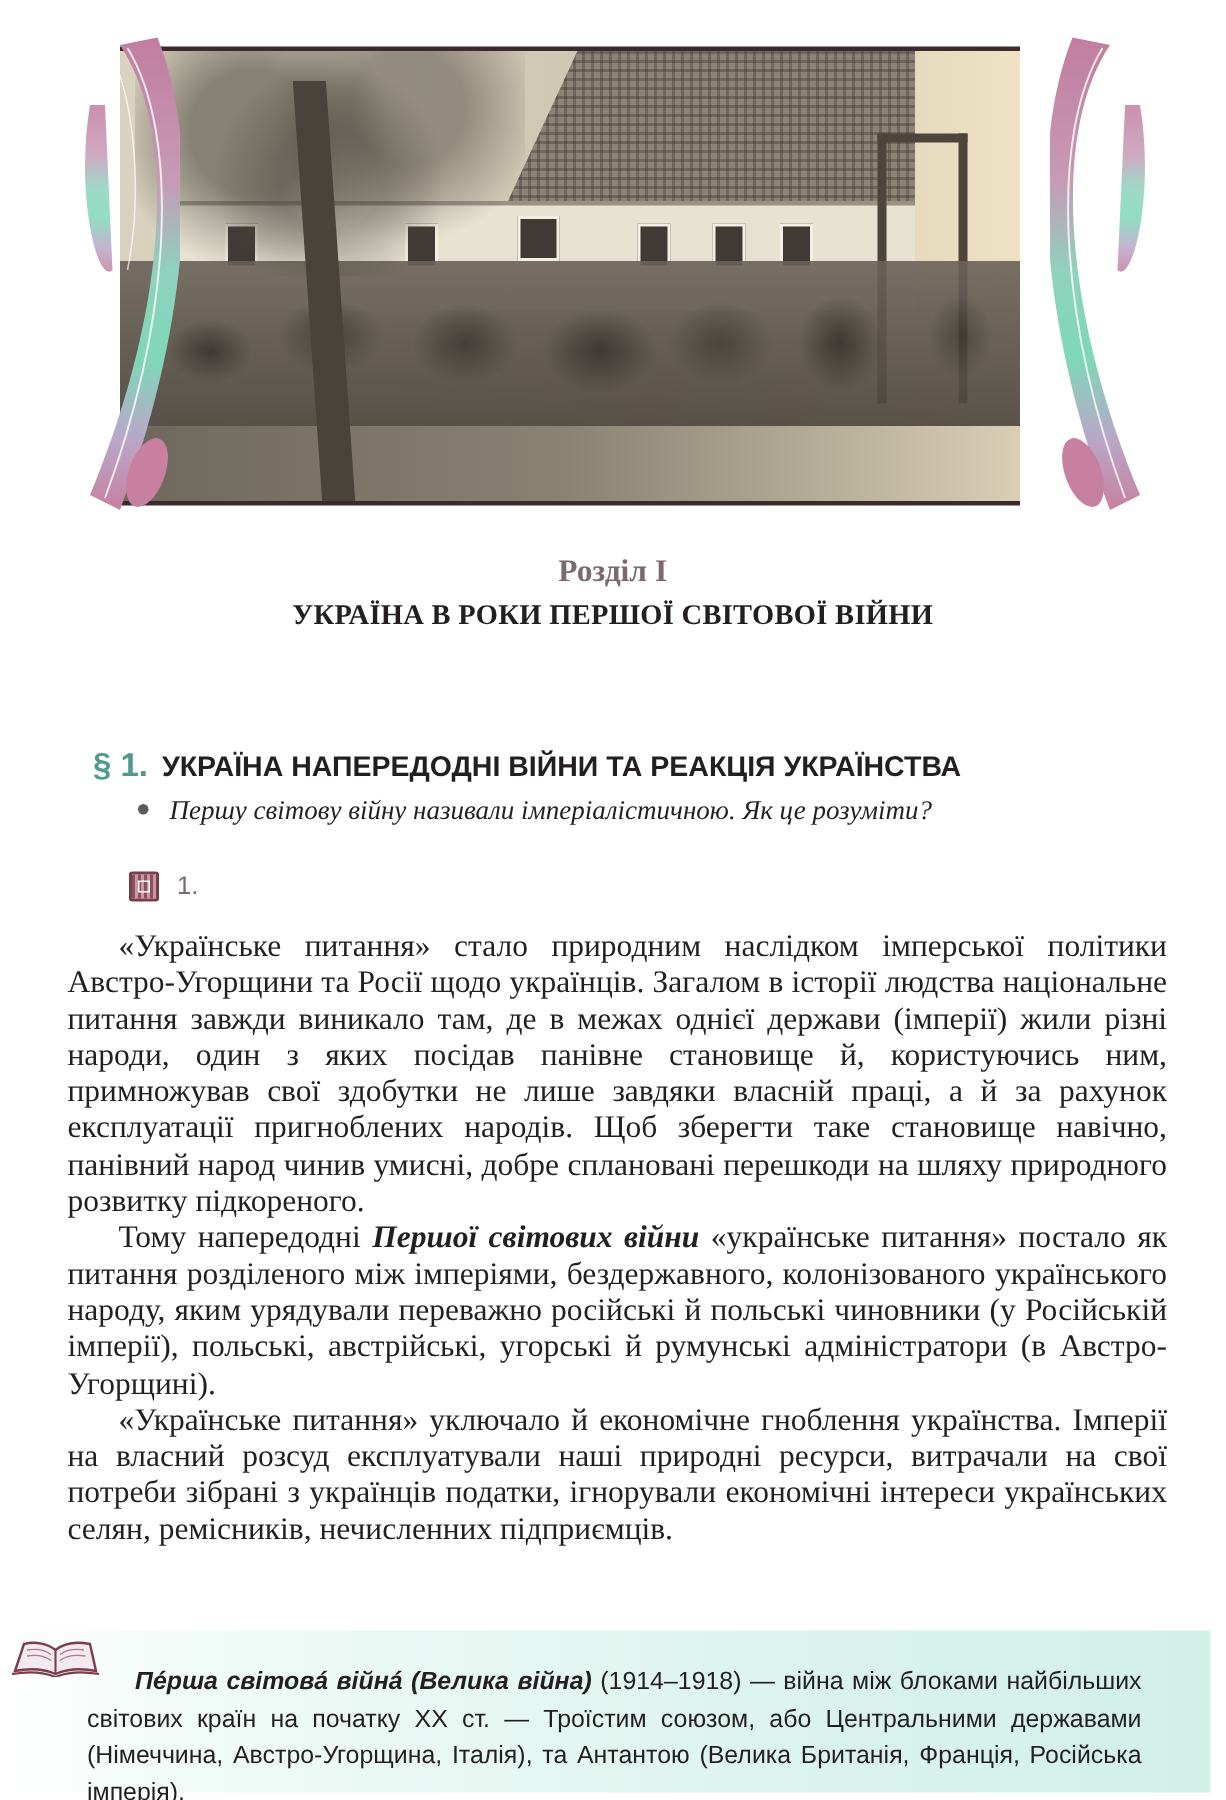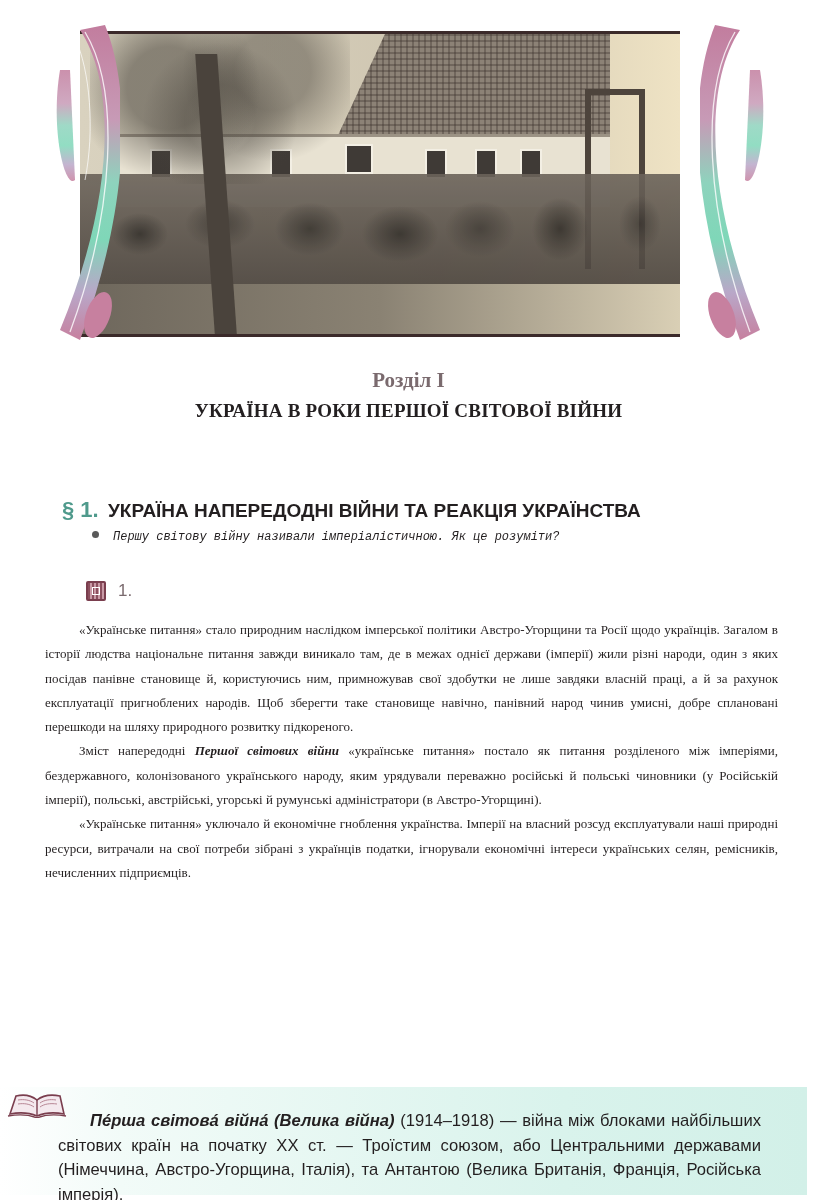--- a/index.html
+++ b/index.html
@@ -175,23 +175,23 @@
     }
     .par-line2 {
       display: block;
       padding-left: 57px;
     }
 
     .question {
       position: absolute;
       top: 530px;
       left: 92px;
-      font-family: Liberation Mono, monospace;
+      font-family: Liberation Serif, serif;
       font-style: italic;
-      font-size: 12px;
+      font-size: 18px;
       color: #231f20;
     }
     .question .bullet {
       display: inline-block;
       width: 7px;
       height: 7px;
       border-radius: 50%;
       background: #5a5a5a;
       margin-right: 14px;
       vertical-align: middle;
@@ -229,21 +229,21 @@
     }
     .sub-num { color: #7a6a6e; font-weight: normal; margin-right: 5px; }
 
     
     .body-text {
       position: absolute;
       top: 618px;
       left: 45px;
       width: 733px;
       font-family: "Liberation Serif", "DejaVu Serif", serif;
-      font-size: 13px;
+      font-size: 21px;
       line-height: 24.3px;
       color: #231f20;
       text-align: justify;
     }
     .body-text p {
       margin: 0;
       text-indent: 34px;
       text-align: justify;
       text-align-last: left;
     }
@@ -360,21 +360,21 @@
   <span class="bullet"></span><span>Першу світову війну називали імперіалістичною. Як це розуміти?</span>
 </div>
 
 <div class="subsection">
   <span class="sub-icon"></span>
   <span class="sub-num">1.</span>
 </div>
 
 <div class="body-text">
   <p>«Українське питання» стало природним наслідком імперської політики Австро-Угорщини та Росії щодо українців. Загалом в історії людства національне питання завжди виникало там, де в межах однієї держави (імперії) жили різні народи, один з яких посідав панівне становище й, користуючись ним, примножував свої здобутки не лише завдяки власній праці, а й за рахунок експлуатації пригноблених народів. Щоб зберегти таке становище навічно, панівний народ чинив умисні, добре сплановані перешкоди на шляху природного розвитку підкореного.</p>
-  <p><span>Зміст напередодні </span><span class="em">Першої світових війни</span><span> «українське питання» постало як питання розділеного між імперіями, бездержавного, колонізованого українського народу, яким урядували переважно російські й польські чиновники (у Російській імперії), польські, австрійські, угорські й румунські адміністратори (в Австро-Угорщині).</span></p>
+  <p><span>Тому напередодні </span><span class="em">Першої світових війни</span><span> «українське питання» постало як питання розділеного між імперіями, бездержавного, колонізованого українського народу, яким урядували переважно російські й польські чиновники (у Російській імперії), польські, австрійські, угорські й румунські адміністратори (в Австро-Угорщині).</span></p>
   <p>«Українське питання» уключало й економічне гноблення українства. Імперії на власний розсуд експлуатували наші природні ресурси, витрачали на свої потреби зібрані з українців податки, ігнорували економічні інтереси українських селян, ремісників, нечисленних підприємців.</p>
 </div>
 
 <div class="def-box"></div>
 <svg class="book-icon" viewBox="0 0 62 26">
   <path d="M4 22 L10 4 C18 2 26 4 31 8 C36 4 44 2 54 4 L58 22 C48 20 38 21 31 24 C24 21 14 20 4 22 Z" fill="#f4e9ee" stroke="#7a3e4e" stroke-width="1.6"></path>
   <path d="M31 8 L31 24" stroke="#7a3e4e" stroke-width="1.4"></path>
   <path d="M12 8 C18 7 24 8 28 11 M12 12 C18 11 24 12 28 15 M34 11 C38 8 44 7 50 8 M34 15 C38 12 44 11 51 12" stroke="#b07a8a" stroke-width="0.9" fill="none"></path>
   <path d="M2 24 C14 22 24 23 31 26 C38 23 48 22 60 24" stroke="#7a3e4e" stroke-width="1.4" fill="none"></path>
 </svg>

